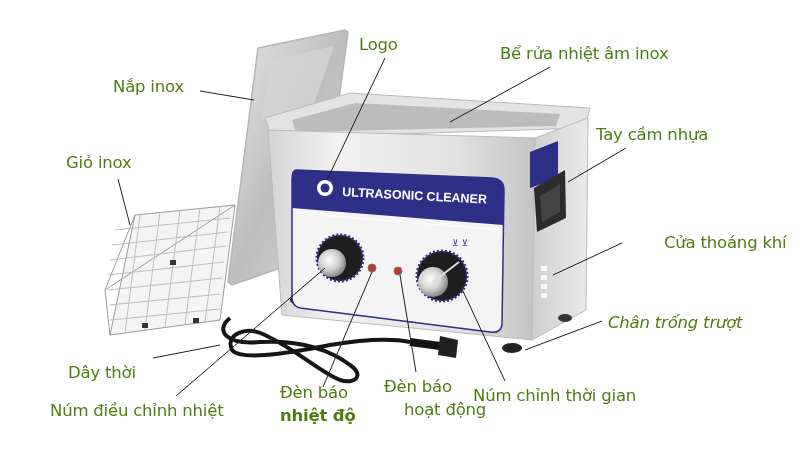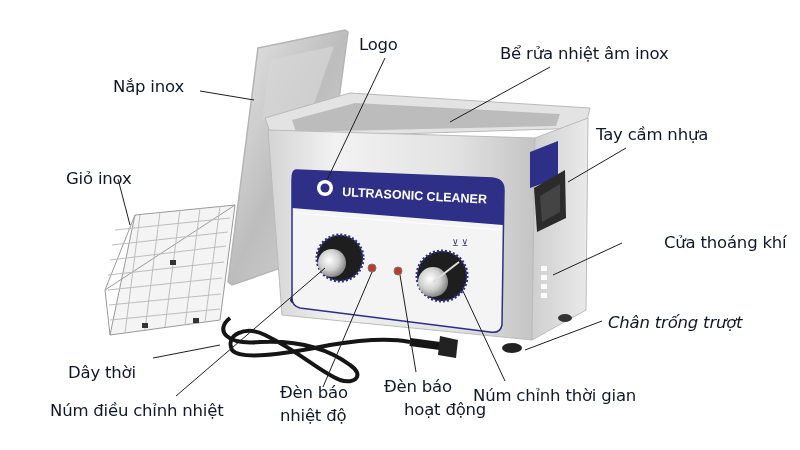--- a/index.html
+++ b/index.html
@@ -1,17 +1,17 @@
 <!DOCTYPE html>
 <html><head>
 <meta charset="utf-8">
 <style>
   html, body { margin:0; padding:0; background:#ffffff; }
   body { width:800px; height:450px; position:relative; overflow:hidden; font-family:"DejaVu Sans", sans-serif; }
-  .label { position:absolute; font-size:16.5px; color:#0f172a; white-space:nowrap; line-height:21px; letter-spacing:-0.2px; }
+  .label { position:absolute; font-size:16.5px; color:#4d7c0f; white-space:nowrap; line-height:21px; letter-spacing:-0.2px; }
   svg.art { position:absolute; left:0; top:0; }
   .panel-title { font-family:"Liberation Sans", sans-serif; font-weight:bold; }
 </style>
 </head>
 <body>
 
 <svg class="art" width="800" height="450" viewBox="0 0 800 450">
   <defs>
     <linearGradient id="steel" x1="0" y1="0" x2="1" y2="0">
       <stop offset="0" stop-color="#d4d4d4"></stop>
@@ -126,23 +126,23 @@
     <line x1="176" y1="396" x2="325" y2="268"></line>
     <line x1="323" y1="387" x2="372" y2="272"></line>
     <line x1="416" y1="372" x2="400" y2="275"></line>
     <line x1="505" y1="381" x2="462" y2="289"></line>
   </g>
 </svg>
 
 <div class="label" style="left:359px; top:34px;">Logo</div>
 <div class="label" style="left:113px; top:76px;">Nắp inox</div>
 <div class="label" style="left:500px; top:43px;">Bể rửa nhiệt âm inox</div>
-<div class="label" style="left:66px; top:152px;margin-top:16px;">Giỏ inox</div>
+<div class="label" style="left:66px; top:152px;">Giỏ inox</div>
 <div class="label" style="left:596px; top:124px;">Tay cầm nhựa</div>
 <div class="label" style="left:664px; top:232px;">Cửa thoáng khí</div>
 <div class="label" style="left:608px; top:312px;font-style:italic;">Chân trống trượt</div>
 <div class="label" style="left:68px; top:362px;">Dây thời</div>
 <div class="label" style="left:50px; top:400px;">Núm điều chỉnh nhiệt</div>
 <div class="label" style="left:280px; top:382px;">Đèn báo</div>
-<div class="label" style="left:280px; top:405px;">nhiệt độ</div>
+<div class="label" style="left:280px; top:405px;font-weight:bold;">nhiệt độ</div>
 <div class="label" style="left:384px; top:376px;">Đèn báo</div>
 <div class="label" style="left:404px; top:399px;">hoạt động</div>
 <div class="label" style="left:473px; top:385px;">Núm chỉnh thời gian</div>
 
 </body></html>

